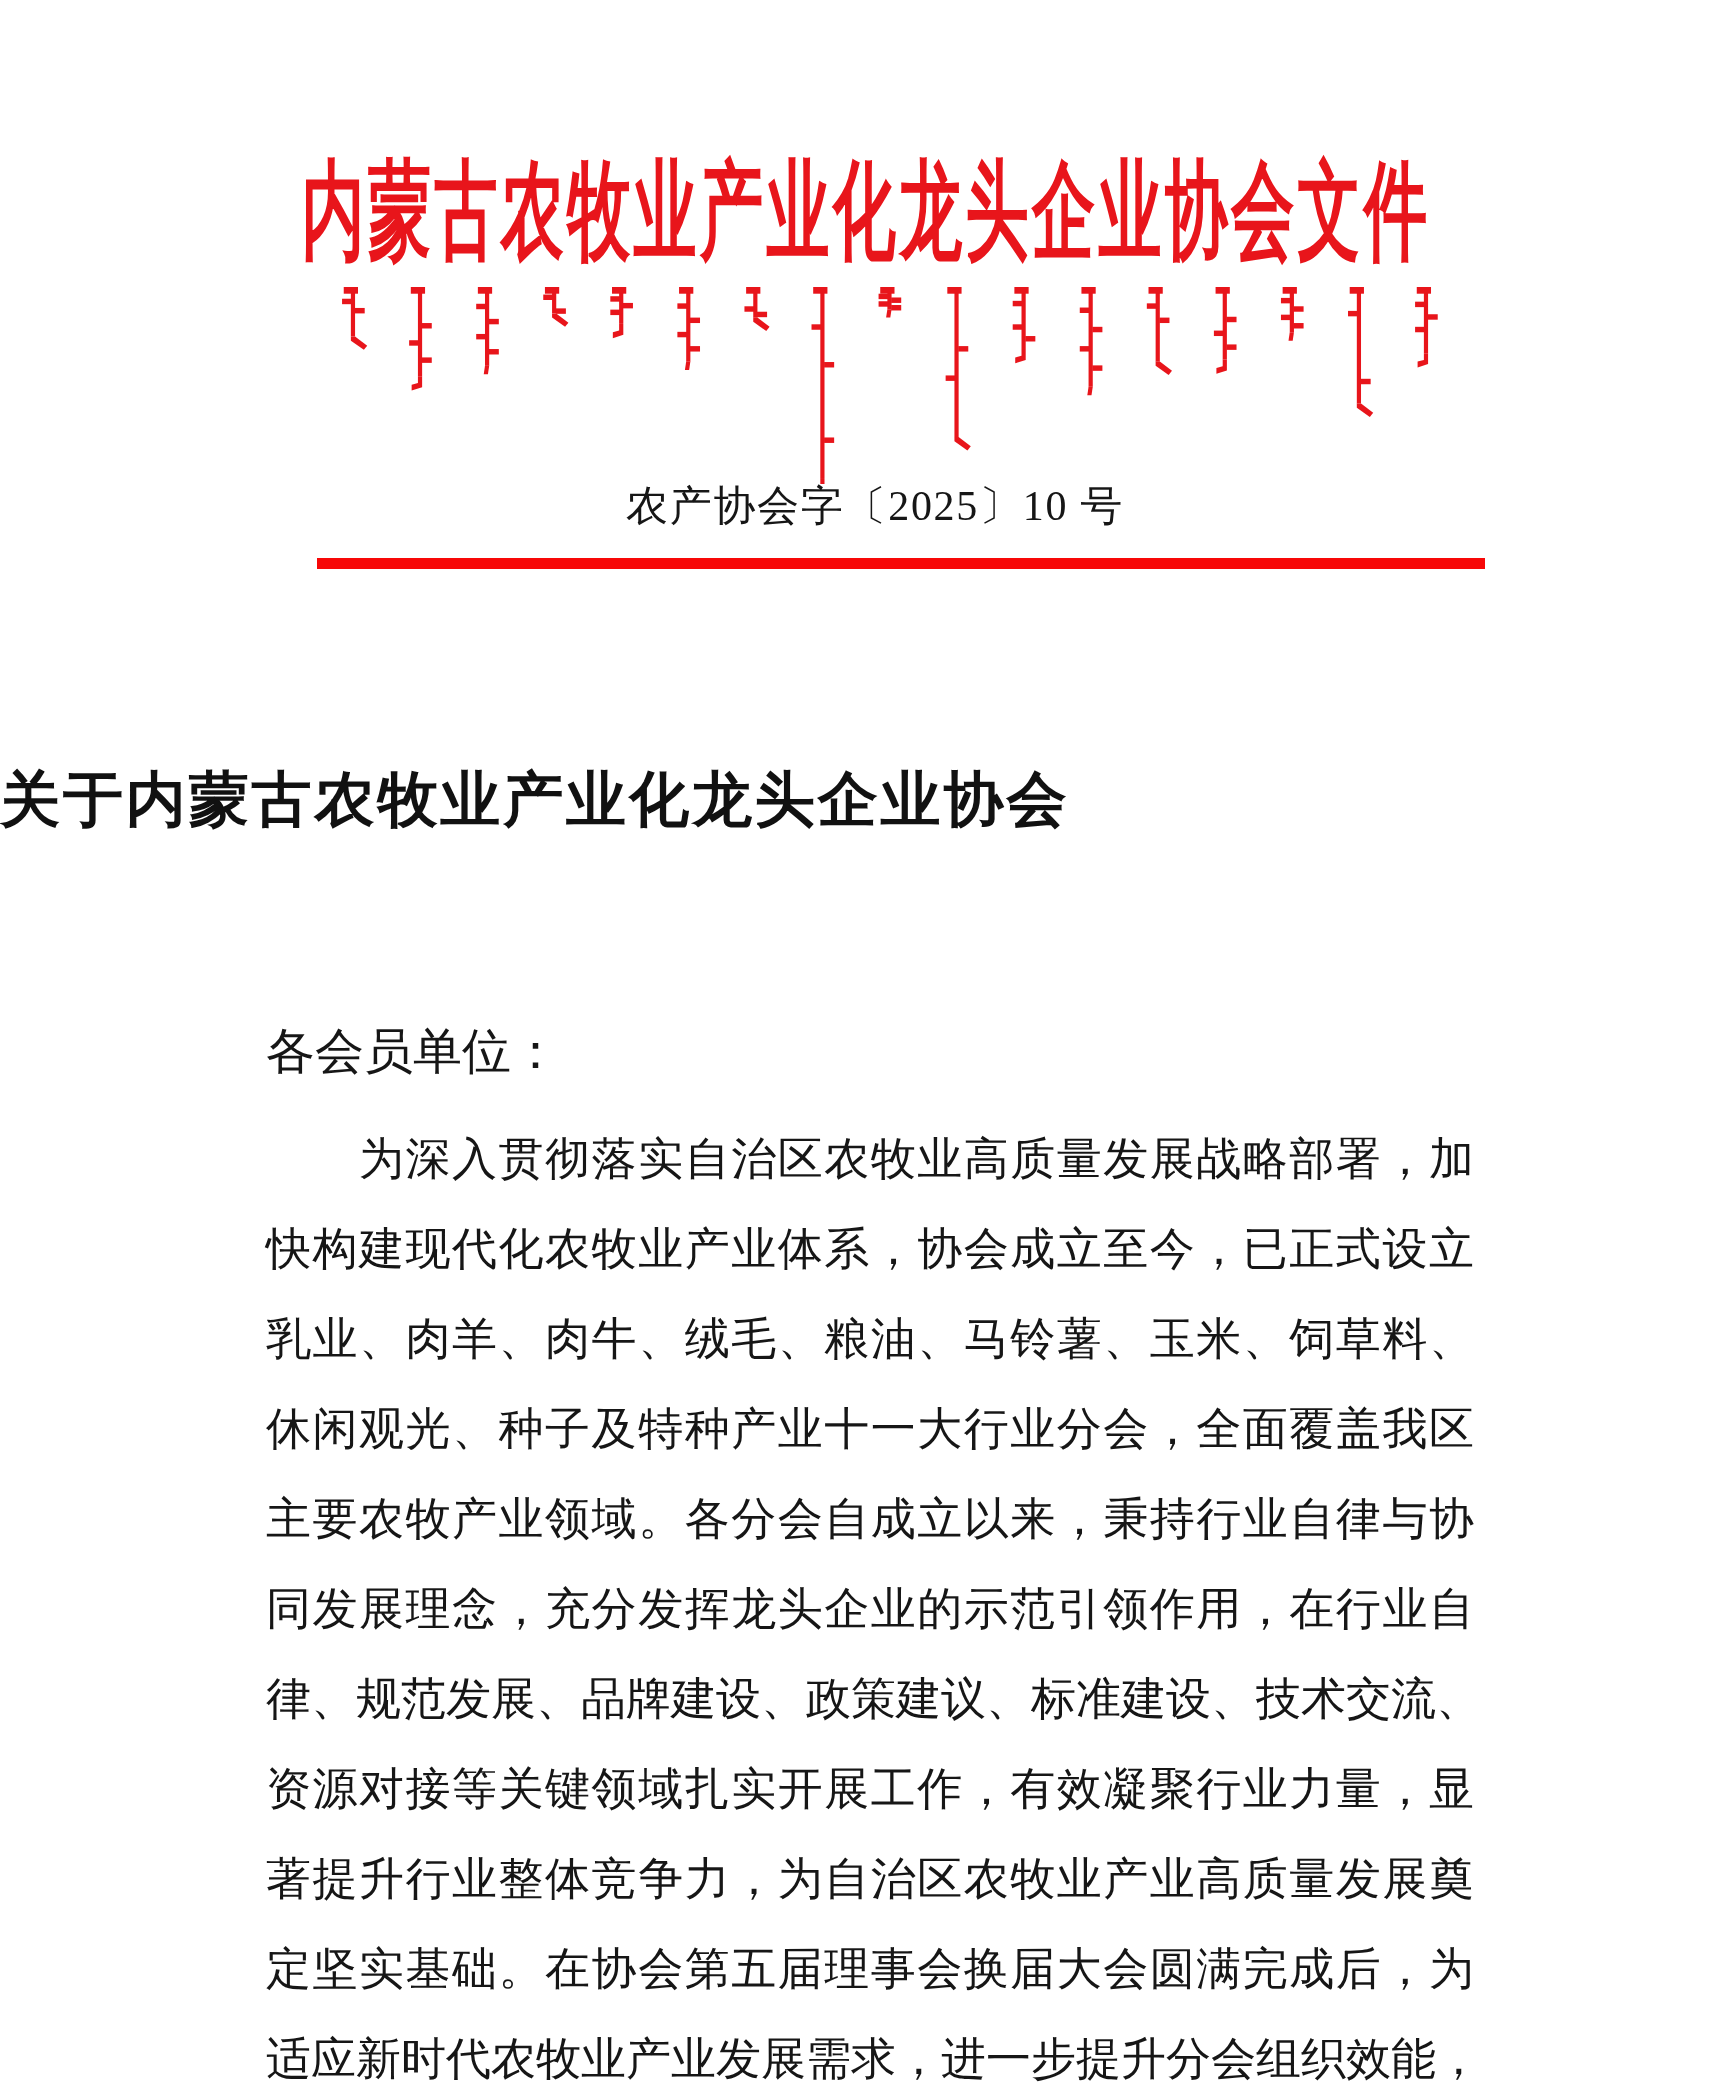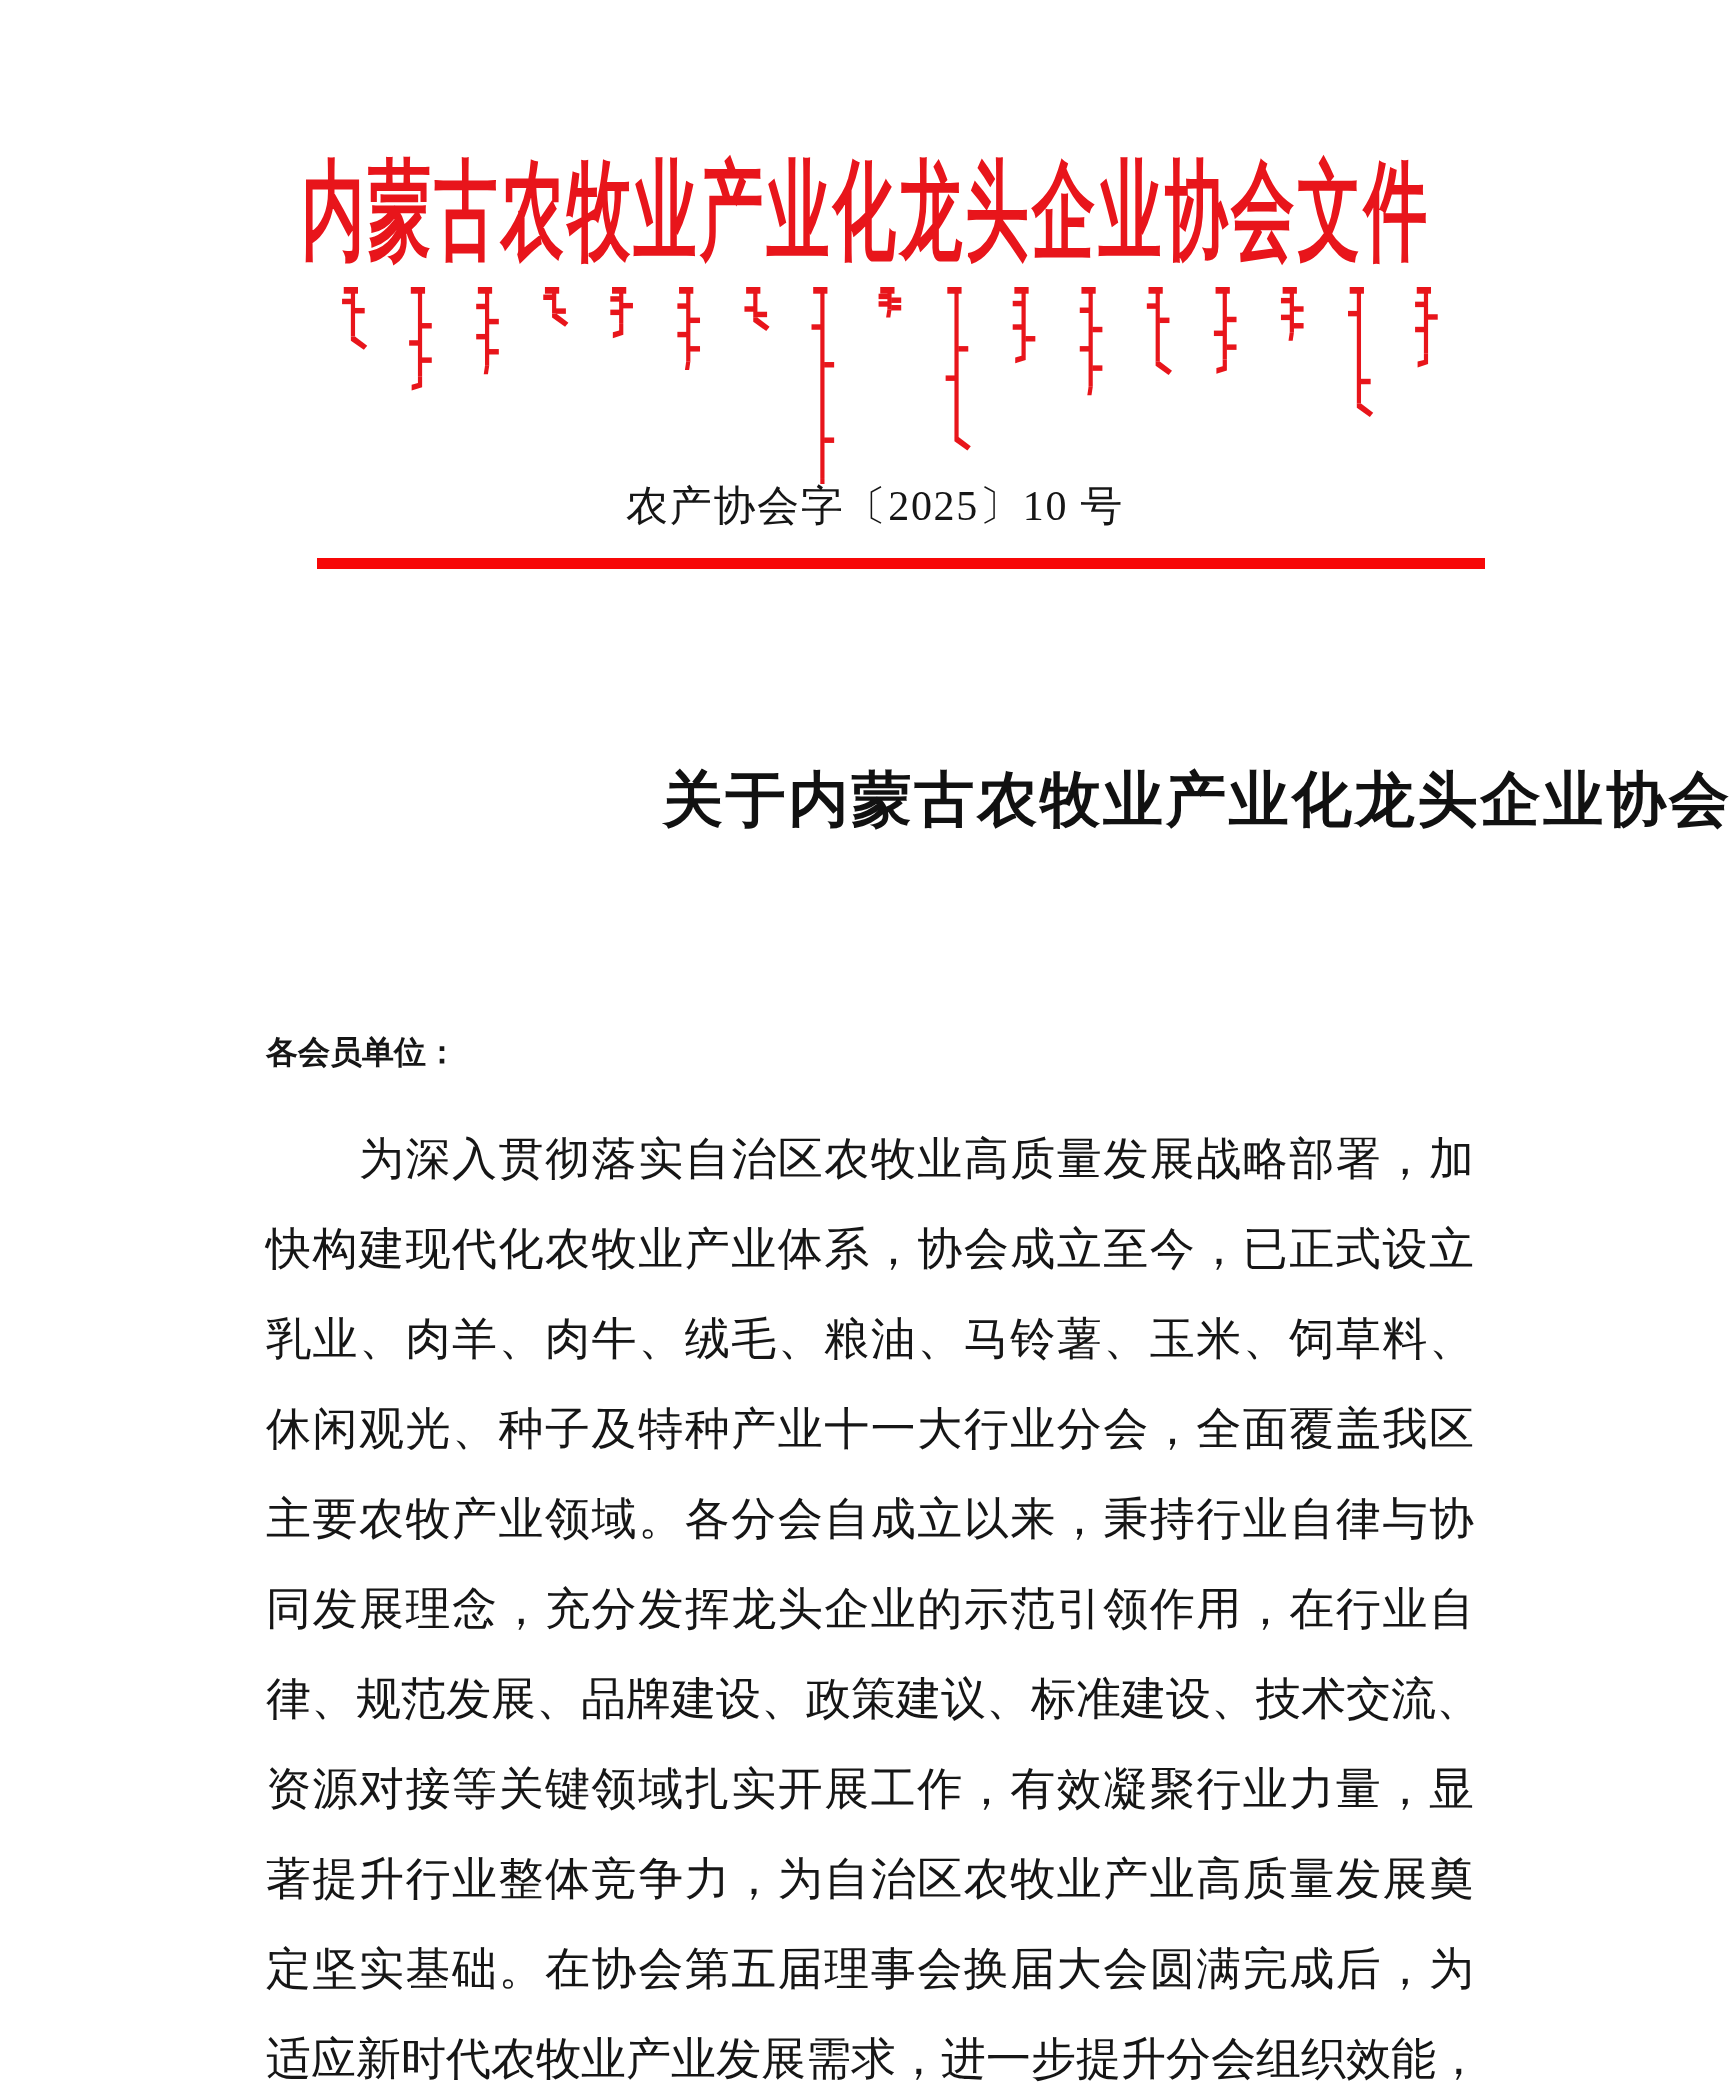--- a/index.html
+++ b/index.html
@@ -55,37 +55,36 @@
     left:317px;
     width:1168px;
     height:11px;
     background:var(--divider-red);
   }
   .main-title{
     position:absolute;
     top:735px;
     left:0;
     width:100%;
-    text-align:right;
+    text-align:left;
     font-size:60px;
     font-weight:bold;
     line-height:130px;
     letter-spacing:2.9px;
     color:#111111;
     white-space:nowrap;
   }
   .salutation{
     position:absolute;
     top:1007px;
     left:266px;
-    font-size:32px;
+    font-size:49px;
     line-height:90px;
     color:var(--ink);
     white-space:nowrap;
-    font-weight:bold;
   }
   .body-text{
     position:absolute;
     top:1114px;
     left:266px;
     width:1208px;
     color:var(--ink);
   }
   .body-line{
     display:flex;

